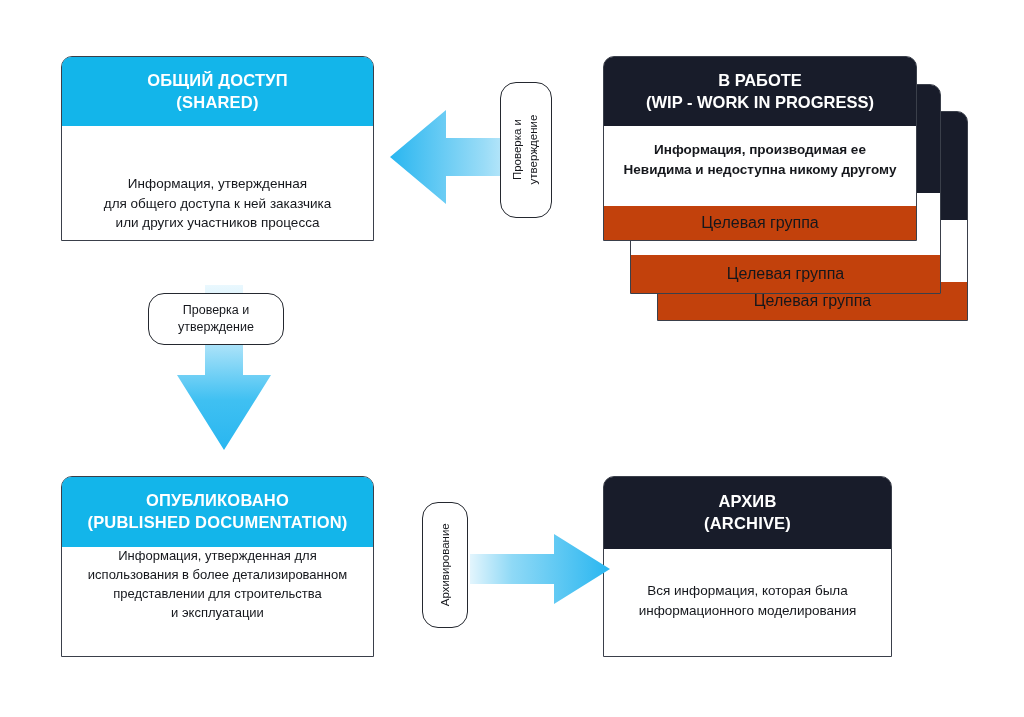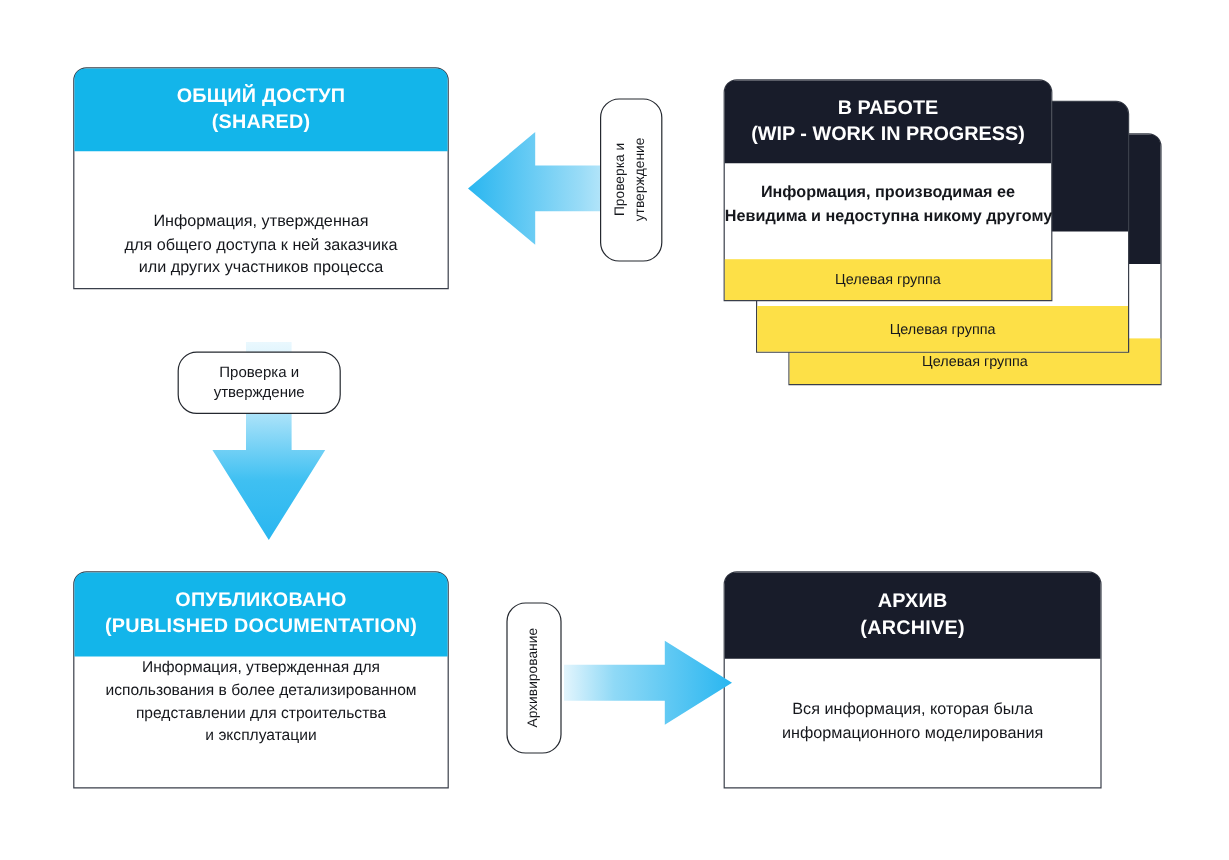--- a/index.html
+++ b/index.html
@@ -74,21 +74,21 @@
     left: 61px; top: 476px; width: 313px; height: 181px;
   }
   #card-published .card-header {
     height: 70px; background: #13b5ea; font-size: 16.5px;
   }
   #card-published .card-body {
     font-size: 13px;
   }
 
   #card-archive {
-    left: 603px; top: 476px; width: 315px; height: 181px;
+    left: 603px; top: 476px; width: 289px; height: 181px;
   }
   #card-archive .card-header {
     height: 72px; background: #181c2a; font-size: 16.5px;
   }
   #card-archive .card-body {
     padding-top: 32px; font-size: 13.5px;
   }
 
   
   .wip-stack {
@@ -108,41 +108,41 @@
     box-sizing: border-box;
     width: 100%;
     background: #181c2a;
     border-top-left-radius: 9px;
     border-top-right-radius: 9px;
   }
   .wip-group-band {
     position: absolute;
     left: 0; right: 0; bottom: 0;
     box-sizing: border-box;
-    background: #fde047;
+    background: #c2410c;
     display: flex;
     align-items: center;
     justify-content: center;
-    font-size: 12px;
+    font-size: 16px;
     color: #15171c;
     margin-top: 39px;
   }
 
   
   #wip-card-3 { left: 54px; top: 55px; width: 311px; height: 210px; }
   #wip-card-3 .wip-header { height: 108px; }
   #wip-card-3 .wip-group-band { height: 38px; }
 
   
   #wip-card-2 { left: 27px; top: 28px; width: 311px; height: 210px; }
   #wip-card-2 .wip-header { height: 108px; }
   #wip-card-2 .wip-group-band { height: 38px; }
 
   
-  #wip-card-1 { left: 0px; top: 10px; width: 274px; height: 185px; }
+  #wip-card-1 { left: 0px; top: 0px; width: 314px; height: 185px; }
   #wip-card-1 .wip-header {
     height: 69px;
     display: flex; flex-direction: column;
     align-items: center; justify-content: center;
     color: #ffffff; font-weight: bold; font-size: 16.5px;
     text-align: center; line-height: 1.32;
   }
   #wip-card-1 .wip-header .line { display: block; white-space: nowrap; }
   #wip-card-1 .wip-text {
     padding-top: 14px;

